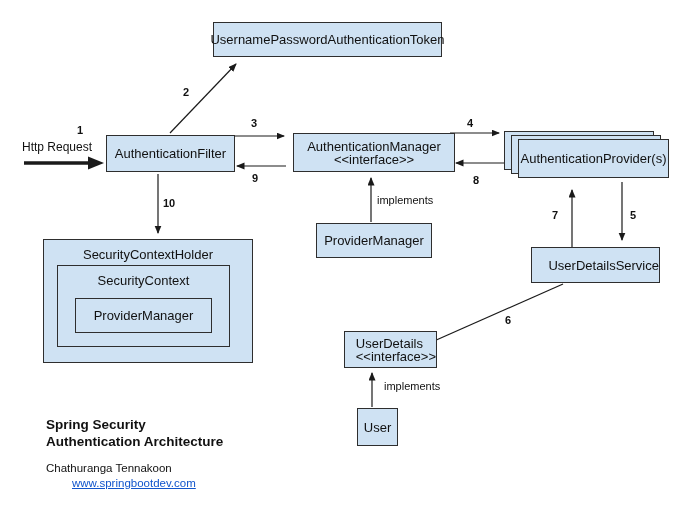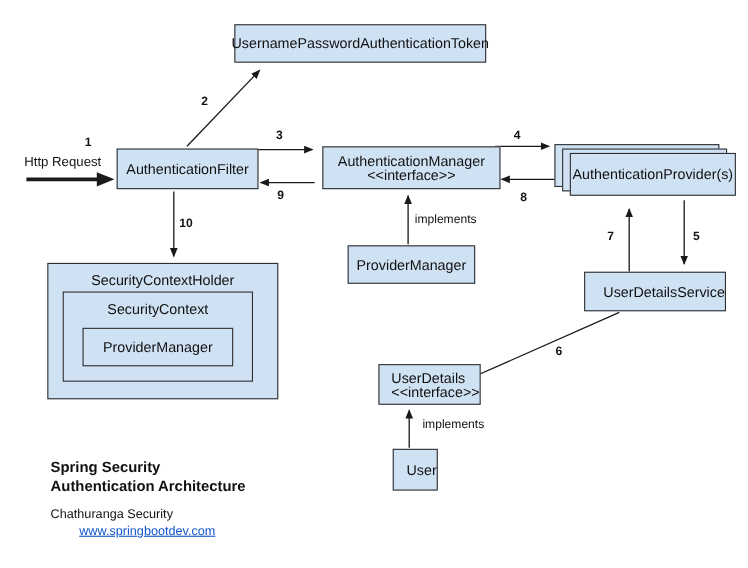--- a/index.html
+++ b/index.html
@@ -95,21 +95,21 @@
     <span>UserDetailsService</span>
   </div>
 
   <div class="node leftalign" style="left:344px; top:331px; width:93px; height:37px;">
     <span class="stack" style="text-align:left;">
       <span>UserDetails</span>
       <span>&lt;&lt;interface&gt;&gt;</span>
     </span>
   </div>
 
-  <div class="node" style="left:357px; top:408px; width:41px; height:38px;justify-content:flex-end;">
+  <div class="node" style="left:357px; top:408px; width:41px; height:38px;">
     <span>User</span>
   </div>
 
   <div class="node container" style="left:43px; top:239px; width:210px; height:124px;">
     <span>SecurityContextHolder</span>
   </div>
   <div class="node container" style="left:57px; top:265px; width:173px; height:82px;">
     <span>SecurityContext</span>
   </div>
   <div class="node" style="left:75px; top:298px; width:137px; height:35px;">
@@ -127,16 +127,16 @@
   <div class="lbl num" style="left:473px; top:174px;">8</div>
   <div class="lbl num" style="left:252px; top:172px;">9</div>
   <div class="lbl num" style="left:163px; top:197px;">10</div>
   <div class="lbl" style="left:377px; top:194px;">implements</div>
   <div class="lbl" style="left:384px; top:380px;">implements</div>
 
   <div class="footer-title">
     <div>Spring Security</div>
     <div>Authentication Architecture</div>
   </div>
-  <div class="footer-author">Chathuranga Security</div>
+  <div class="footer-author">Chathuranga Tennakoon</div>
   <a class="footer-link">www.springbootdev.com</a>
 
 </div>
 
 </body></html>

